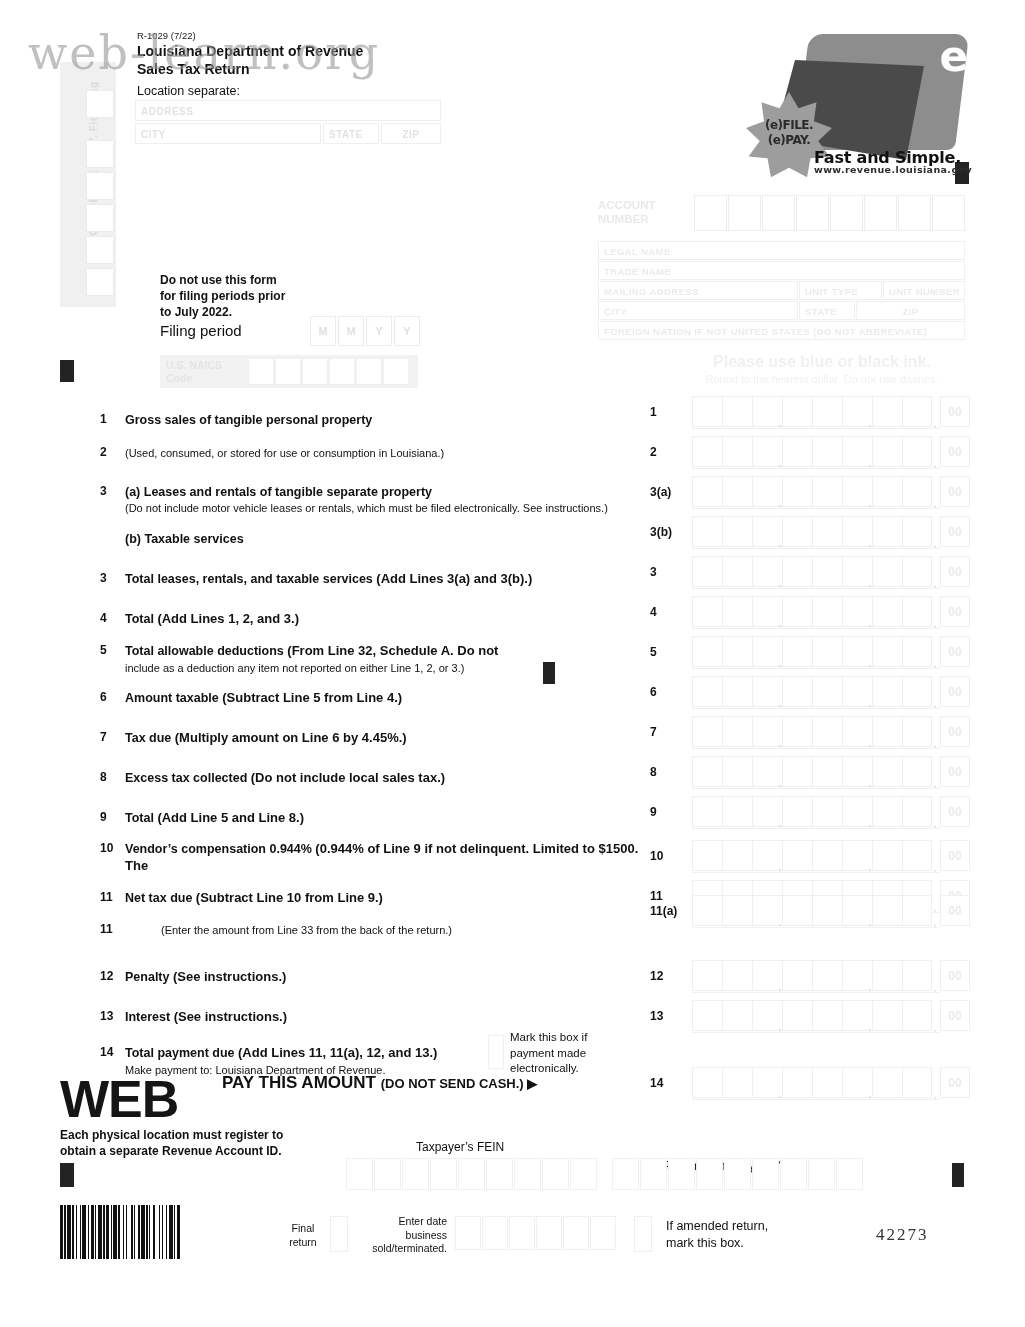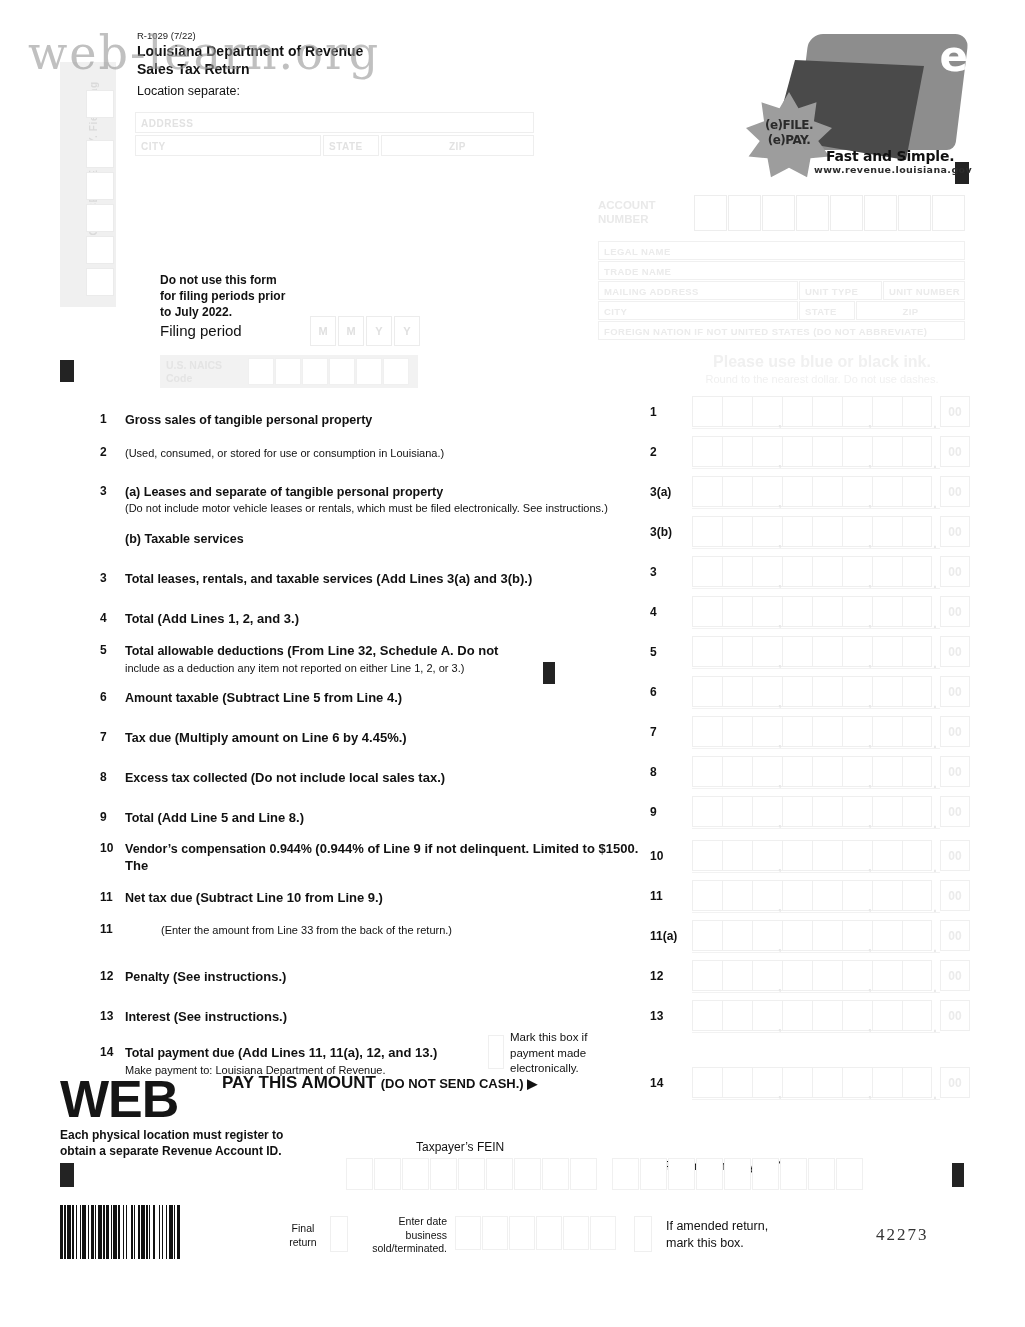--- a/index.html
+++ b/index.html
@@ -40,21 +40,21 @@
   }
 
   
   .form-rev { position:absolute; left:137px; top:30px; font-size:9.5px; color:#222; }
   .dept-title {
     position:absolute; left:137px; top:43px;
     font-size:14px; font-weight:bold; line-height:1.26; color:#111;
   }
   .loc-label { position:absolute; left:137px; top:84px; font-size:12.5px; color:#111; }
 
-  .addr-wrap { position:absolute; left:135px; top:112px; width:399px; }
+  .addr-wrap { position:absolute; left:135px; top:100px; width:306px; }
   .fld {
     border:1px solid #eeeeee; background:#fff; height:21px;
     font-size:10px; color:#e2e2e2; letter-spacing:.5px;
     padding:5px 0 0 5px; font-weight:bold;
   }
   .addr-row2 { display:flex; margin-top:2px; }
   .addr-row2 .city { flex:0 0 186px; }
   .addr-row2 .state { flex:0 0 56px; margin-left:2px; }
   .addr-row2 .zip { flex:1; margin-left:2px; text-align:center; padding-left:0; }
 
@@ -105,21 +105,21 @@
     position:absolute; left:4px; top:60px; width:86px; height:86px;
     background:#9d9d9d;
     clip-path:polygon(50% 0%,61% 19%,82% 12%,79% 34%,100% 42%,84% 57%,97% 75%,75% 77%,71% 99%,50% 88%,29% 99%,25% 77%,3% 75%,16% 57%,0% 42%,21% 34%,18% 12%,39% 19%);
   }
   .efile .star-txt {
     position:absolute; left:10px; top:86px; width:74px; text-align:center;
     font-size:12px; font-weight:bold; color:#2a2a2a; line-height:1.25;
     font-family:"DejaVu Sans", sans-serif; letter-spacing:-.5px;
   }
   .efile .tag1 {
-    position:absolute; left:84px; top:116px; font-size:14px; font-weight:bold;
+    position:absolute; left:72px; top:116px; font-size:16px; font-weight:bold;
     color:#111; font-family:"DejaVu Sans", sans-serif; letter-spacing:-.2px;
   }
   .efile .tag2 {
     position:absolute; left:72px; top:132px; font-size:9.5px; font-weight:bold;
     color:#2c2c2c; font-family:"DejaVu Sans", sans-serif; letter-spacing:.4px;
   }
 
   
   .regmark { position:absolute; background:#232323; }
 
@@ -384,21 +384,21 @@
       </div>
       <div class="li" style="top: 41px;">
         <div class="num">2</div>
         <div class="body">
           <div class="sub">(Used, consumed, or stored for use or consumption in Louisiana.)</div>
         </div>
       </div>
       <div class="li" style="top: 80px;">
         <div class="num">3</div>
         <div class="body">
-          <div class="t">(a) Leases and separate of tangible personal property</div>
+          <div class="t">(a) Leases and rentals of tangible separate property</div>
           <div class="sub">(Do not include motor vehicle leases or rentals, which must be filed electronically. See instructions.)</div>
         </div>
       </div>
       <div class="li" style="top: 127px;">
         <div class="num"></div>
         <div class="body">
           <div class="t">(b) Taxable services</div>
         </div>
       </div>
       <div class="li" style="top: 167px;">
@@ -711,21 +711,21 @@
           <div class="d"></div>
           <div class="d"></div>
           <div class="d last"></div>
           <div class="comma" style="left:86px;">,</div>
           <div class="comma" style="left:176px;">,</div>
           <div class="dot"></div>
           <div class="cents">00</div>
           <div class="underline"></div>
         </div>
       </div>
-      <div class="arow" style="top: 524px;">
+      <div class="arow" style="top: 499px;">
         <div class="rn">11(a)</div>
         <div class="money">
           <div class="d"></div>
           <div class="d"></div>
           <div class="d"></div>
           <div class="d"></div>
           <div class="d"></div>
           <div class="d"></div>
           <div class="d"></div>
           <div class="d last"></div>

